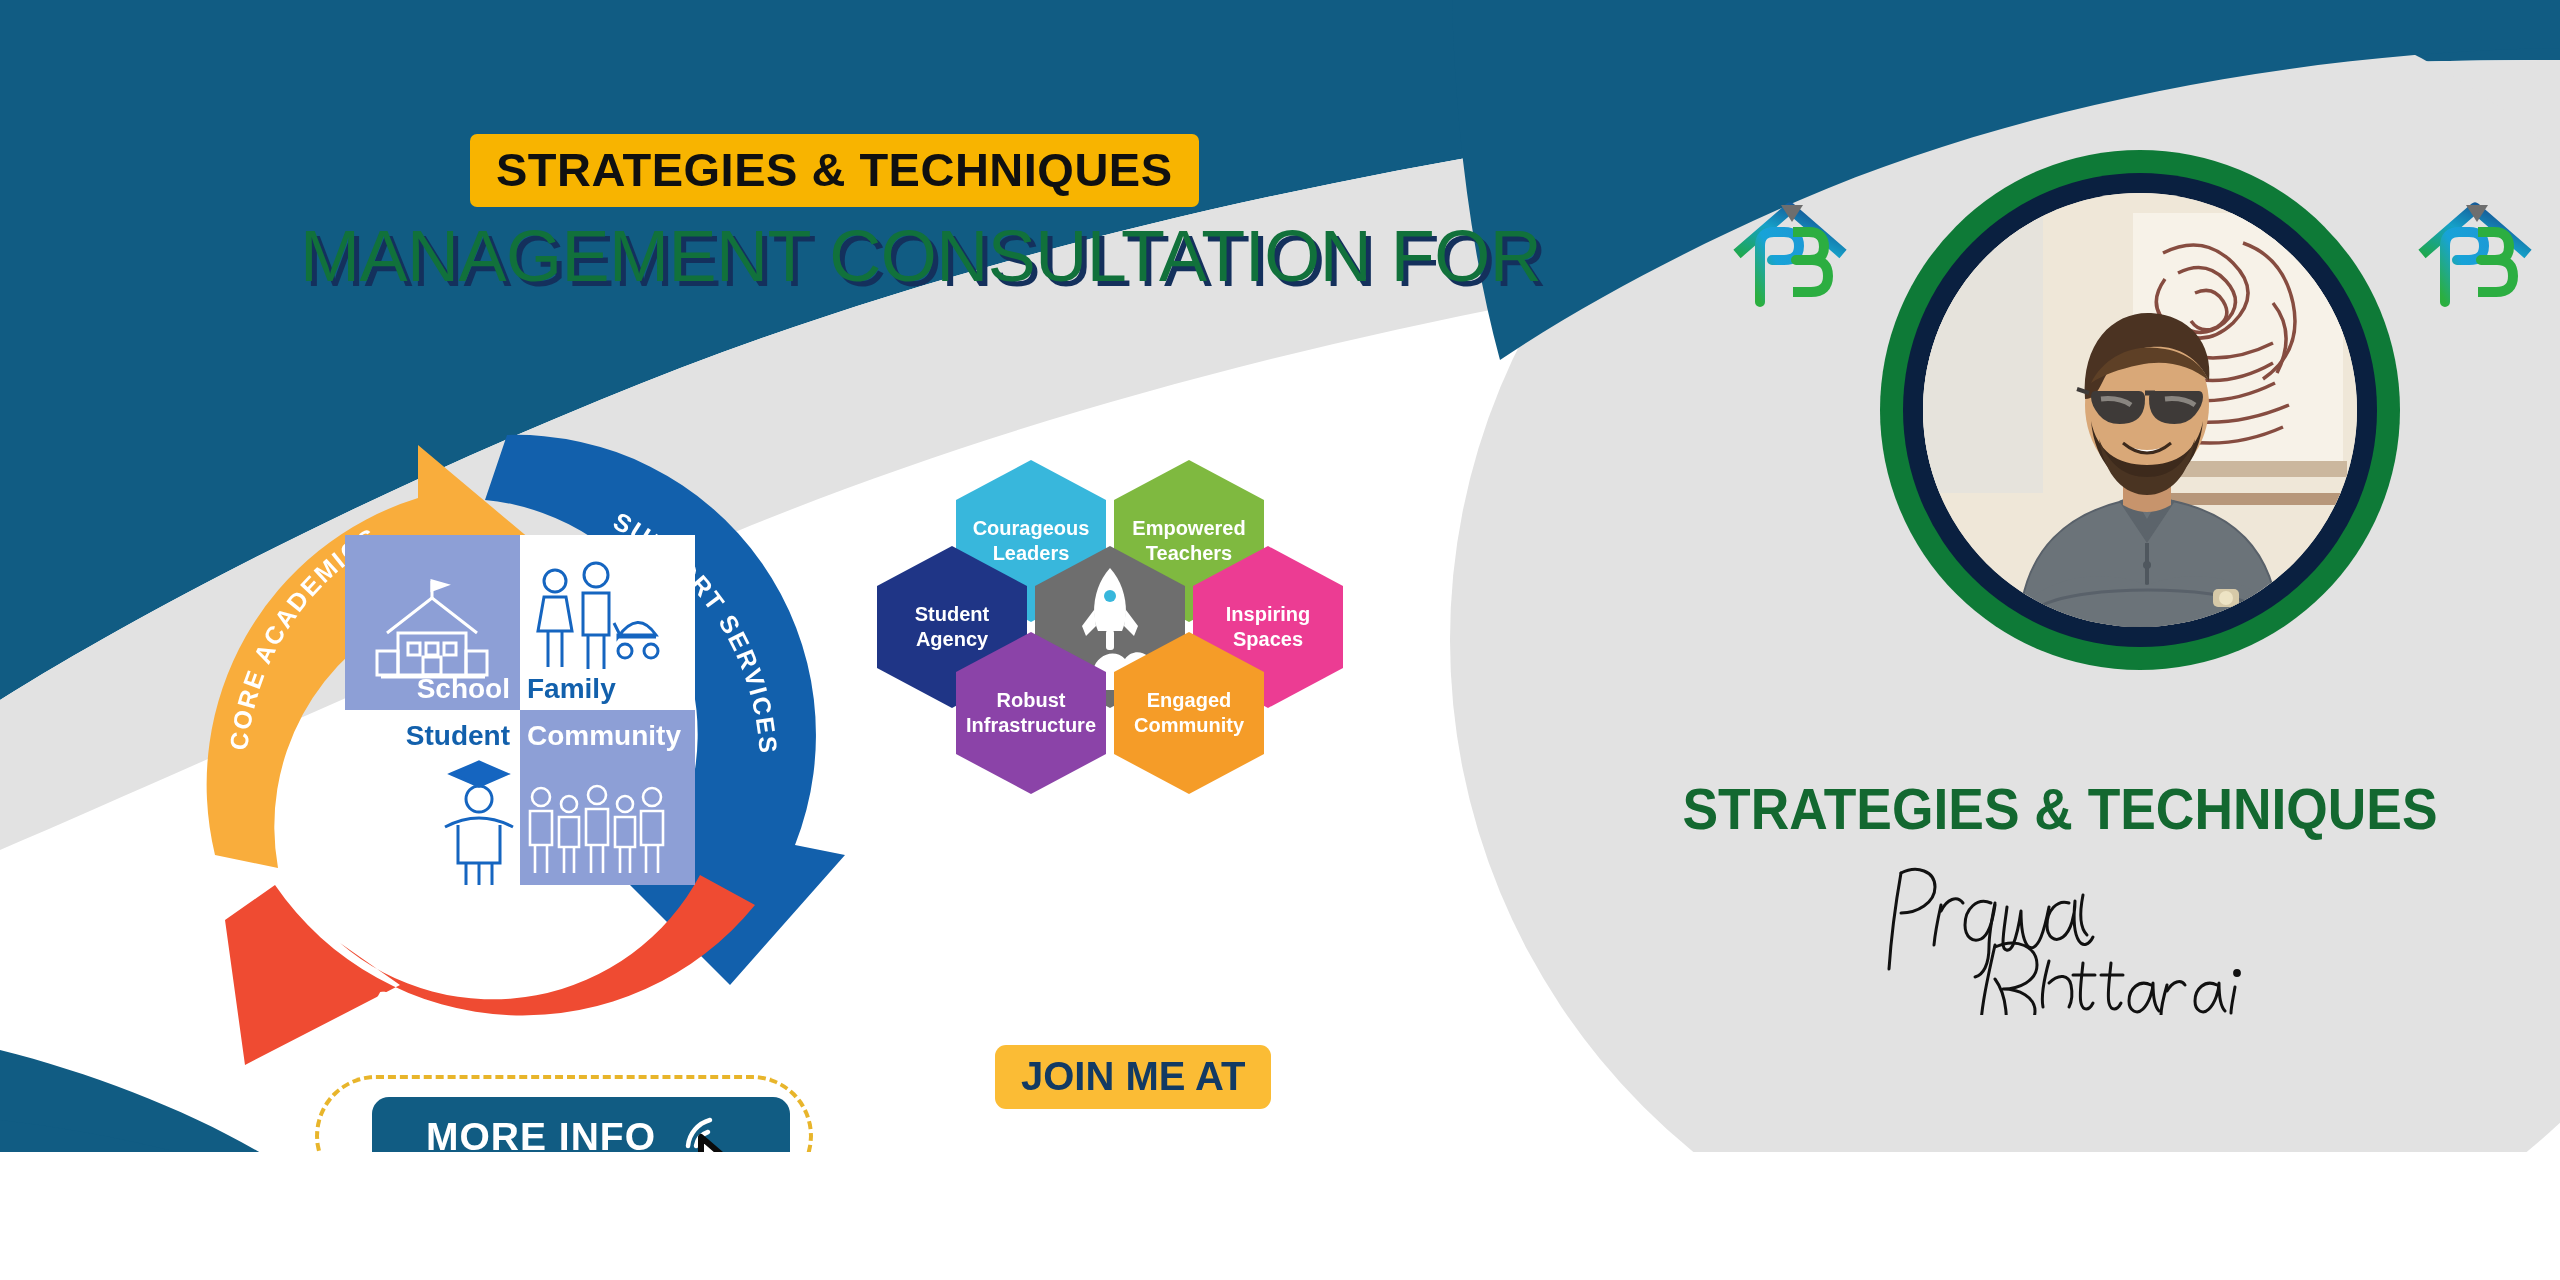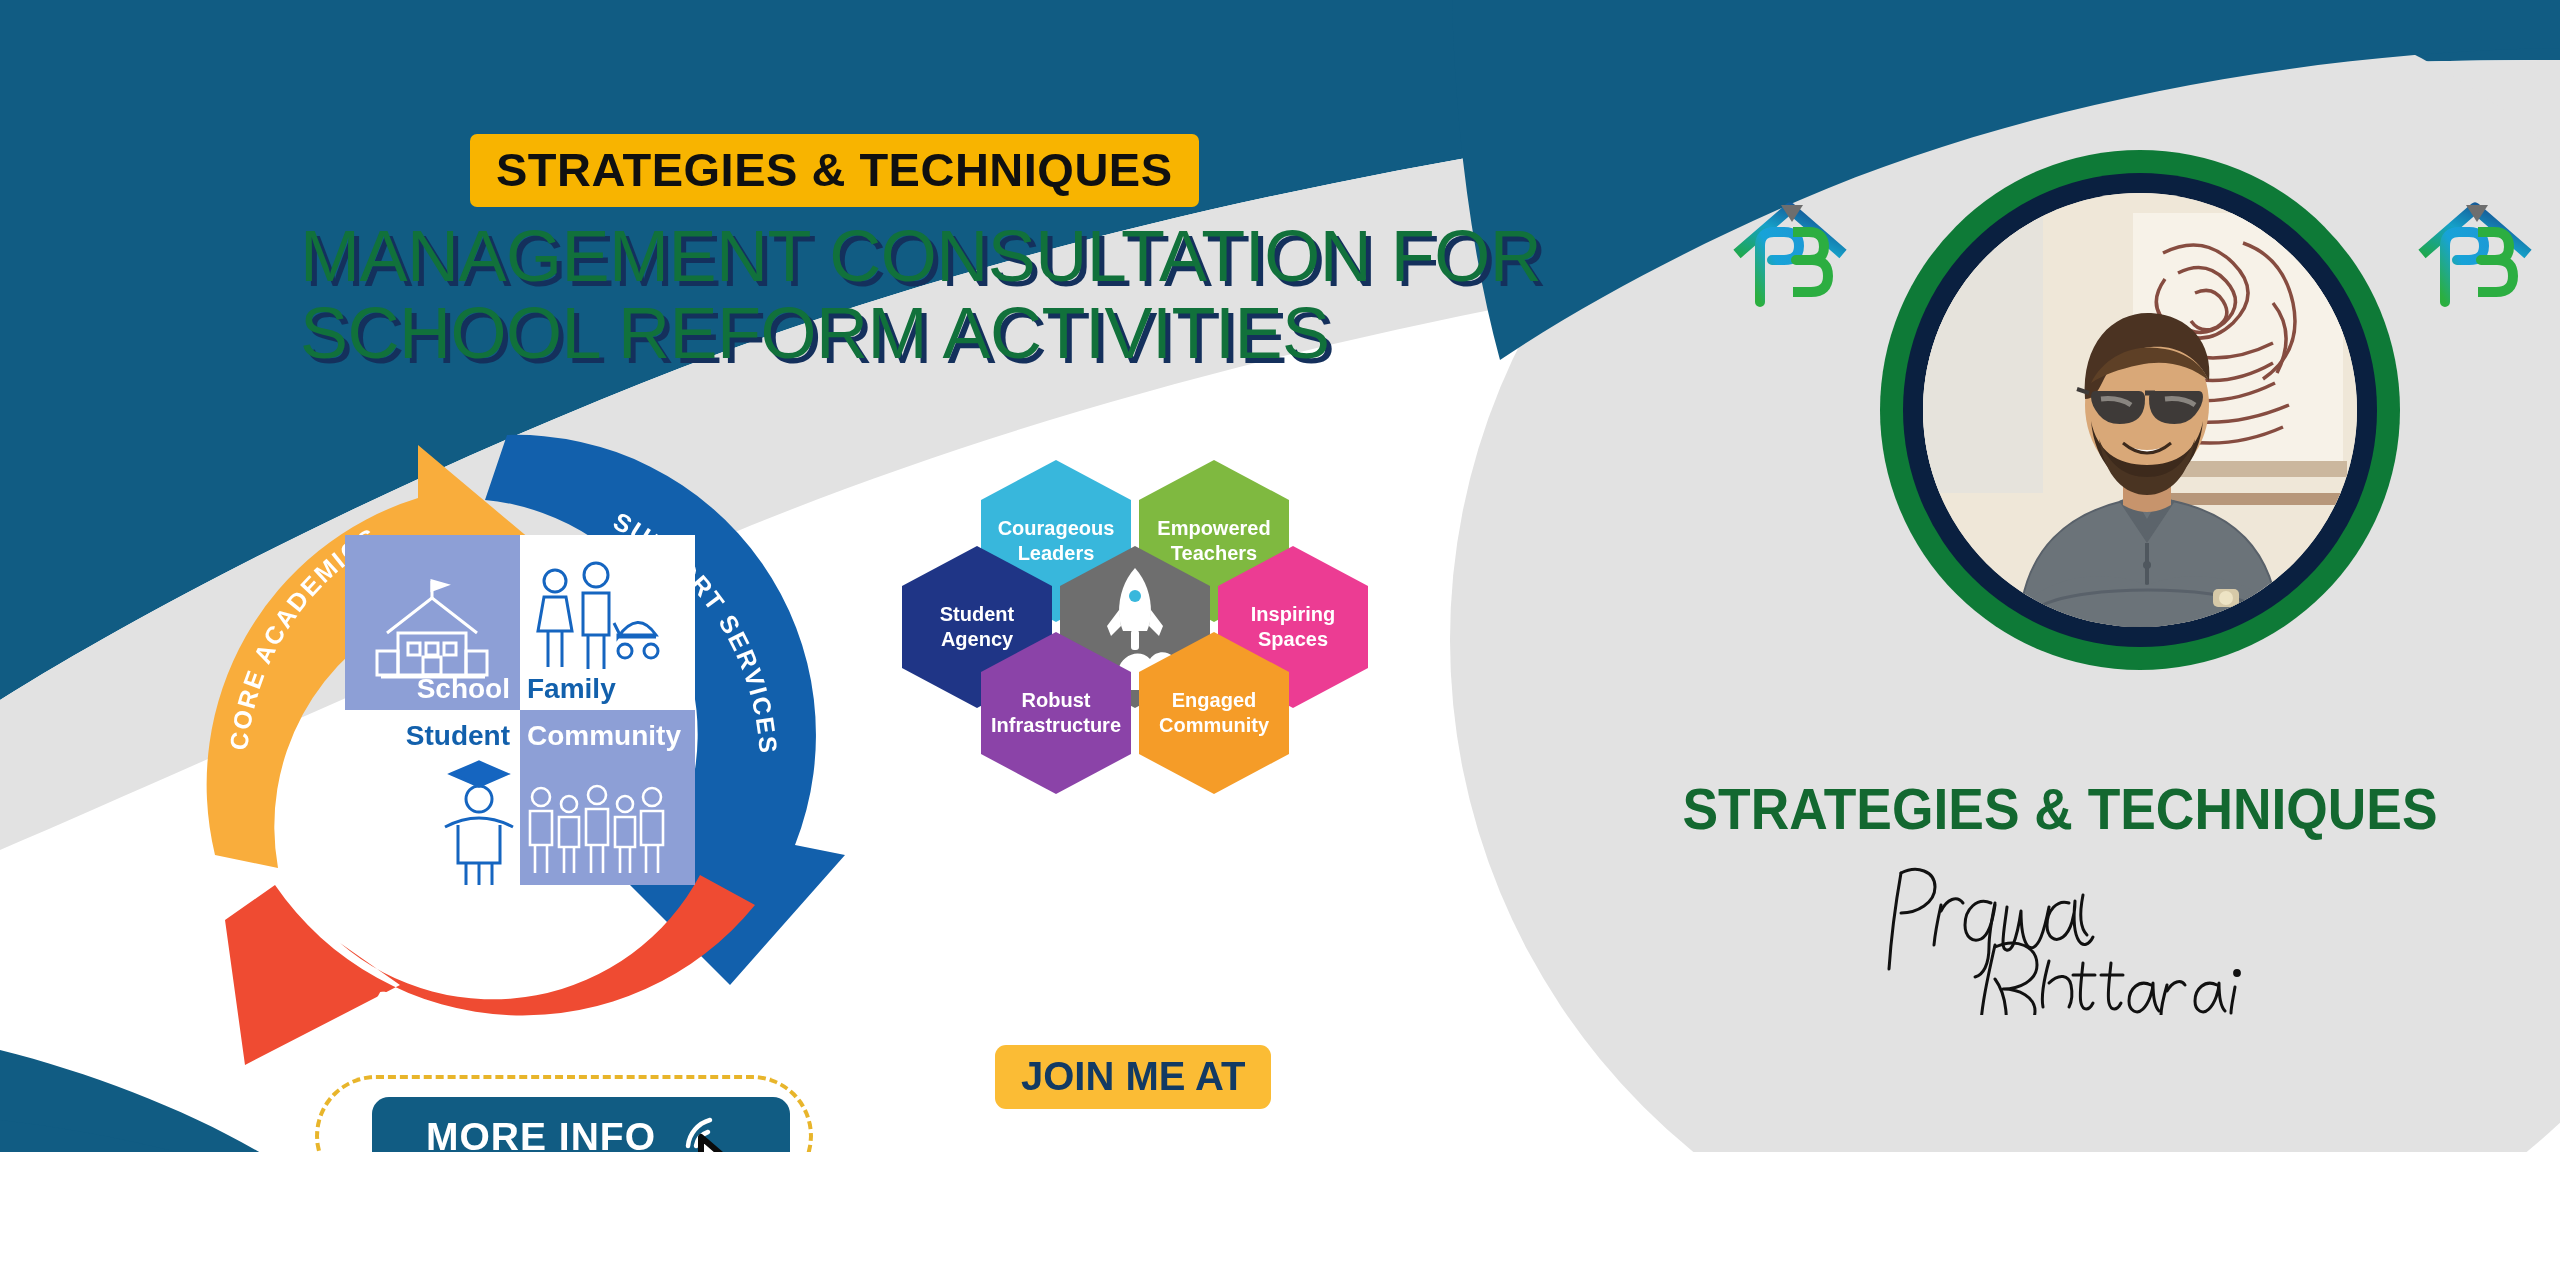--- a/index.html
+++ b/index.html
@@ -38,21 +38,21 @@
     color:#11713B;
     text-shadow:5px 5px 0 #14305C;
     text-transform:uppercase;
   }
 
   
   .cycle-wrap{position:absolute;left:155px;top:385px;width:700px;height:680px;}
   .cycle-svg{width:700px;height:680px;}
 
   
-  .hex-wrap{position:absolute;left:901px;top:450px;width:540px;height:520px;}
+  .hex-wrap{position:absolute;left:876px;top:450px;width:540px;height:520px;}
   .hex-svg{width:540px;height:520px;}
 
   
   .more-info-zone{position:absolute;left:315px;top:1075px;width:500px;height:125px;}
   .dashed-ring{
     position:absolute;left:0;top:0;width:498px;height:122px;
     border:4px dashed #E8B52B;border-radius:62px;box-sizing:border-box;
   }
   .more-info-btn{
     position:absolute;left:37px;top:22px;
@@ -151,21 +151,20 @@
       <path d="M1452,0 L2560,0 L2560,48 C2300,52 2020,105 1800,200 C1690,248 1590,300 1500,360 C1470,250 1455,120 1452,0 Z" fill="#115C83"></path>
     </svg>
   </div>
 
   <div class="left-col">
 
     <div class="eyebrow-badge">STRATEGIES &amp; TECHNIQUES</div>
 
     <div class="main-title">
       <div>MANAGEMENT CONSULTATION FOR</div>
-      <div>SCHOOL REFORM ACTIVITIES</div>
     </div>
 
     <div class="cycle-wrap">
       <svg class="cycle-svg" viewBox="0 0 700 680">
         <defs>
           <path id="arcCore" d="M 95 430 A 265 265 0 0 1 300 128" fill="none"></path>
           <path id="arcSupport" d="M 400 122 A 265 265 0 0 1 600 430" fill="none"></path>
           <path id="arcExpanded" d="M 565 545 A 265 265 0 0 1 170 560" fill="none"></path>
         </defs>
 

